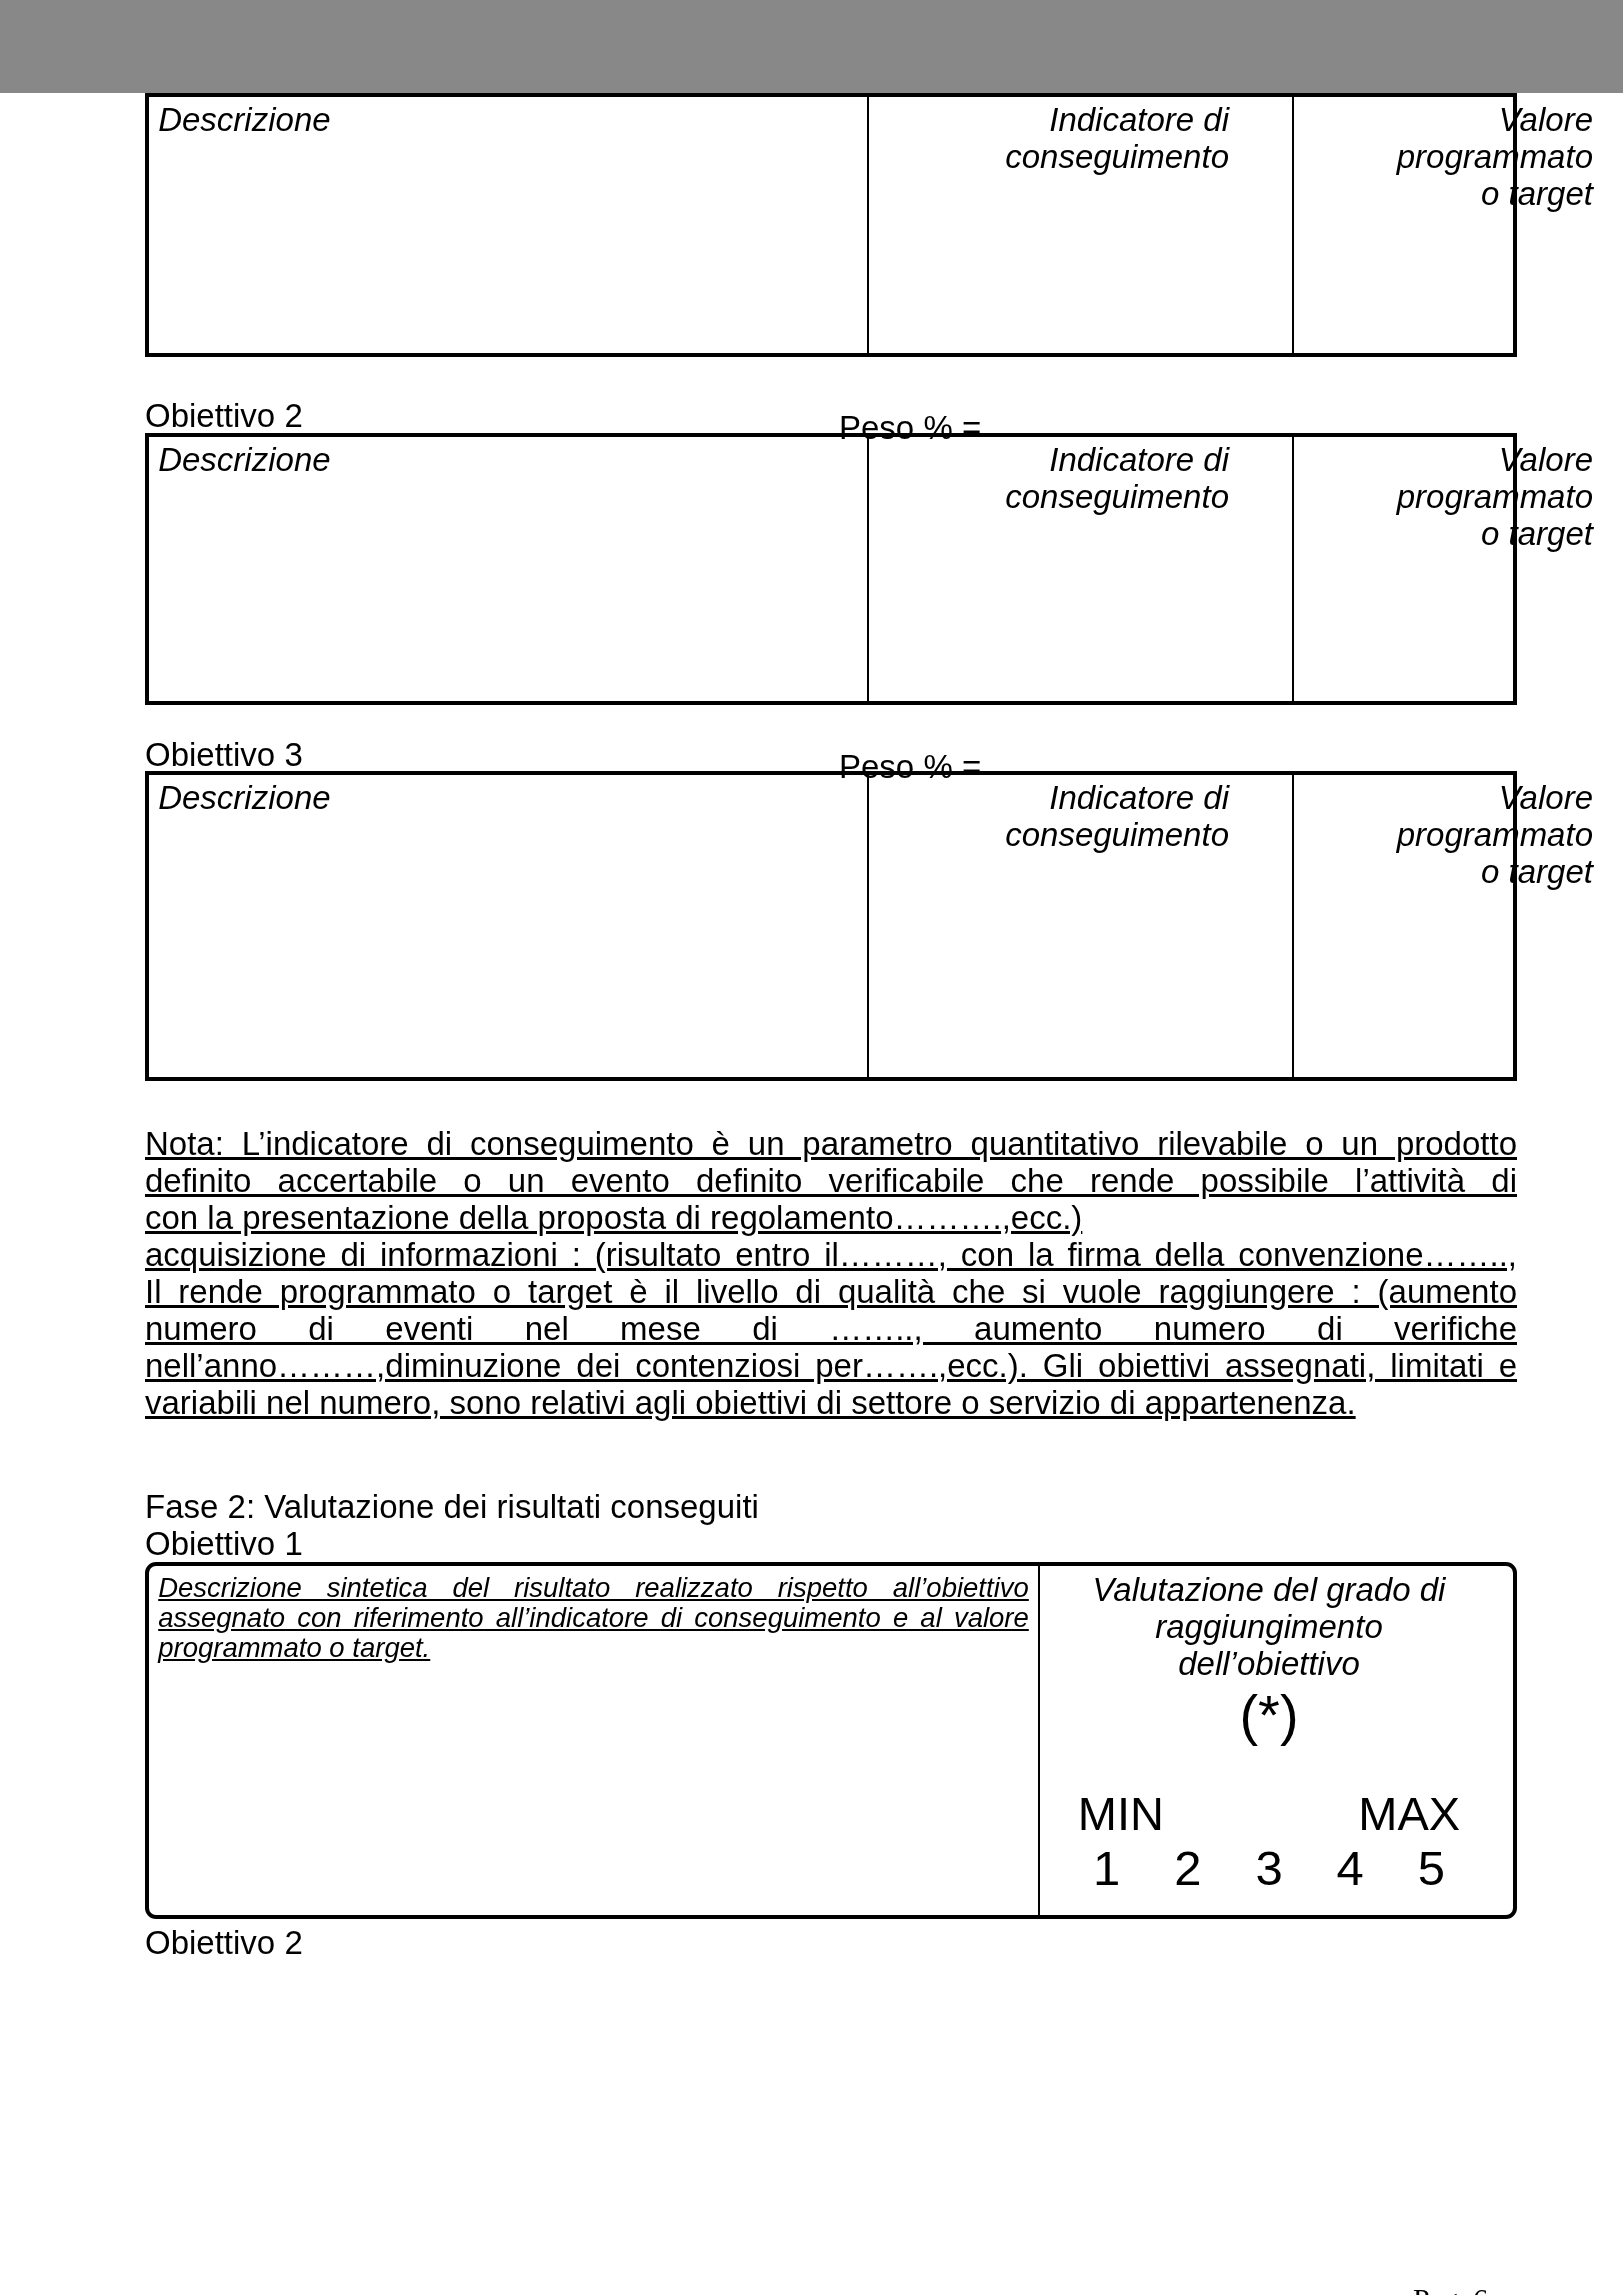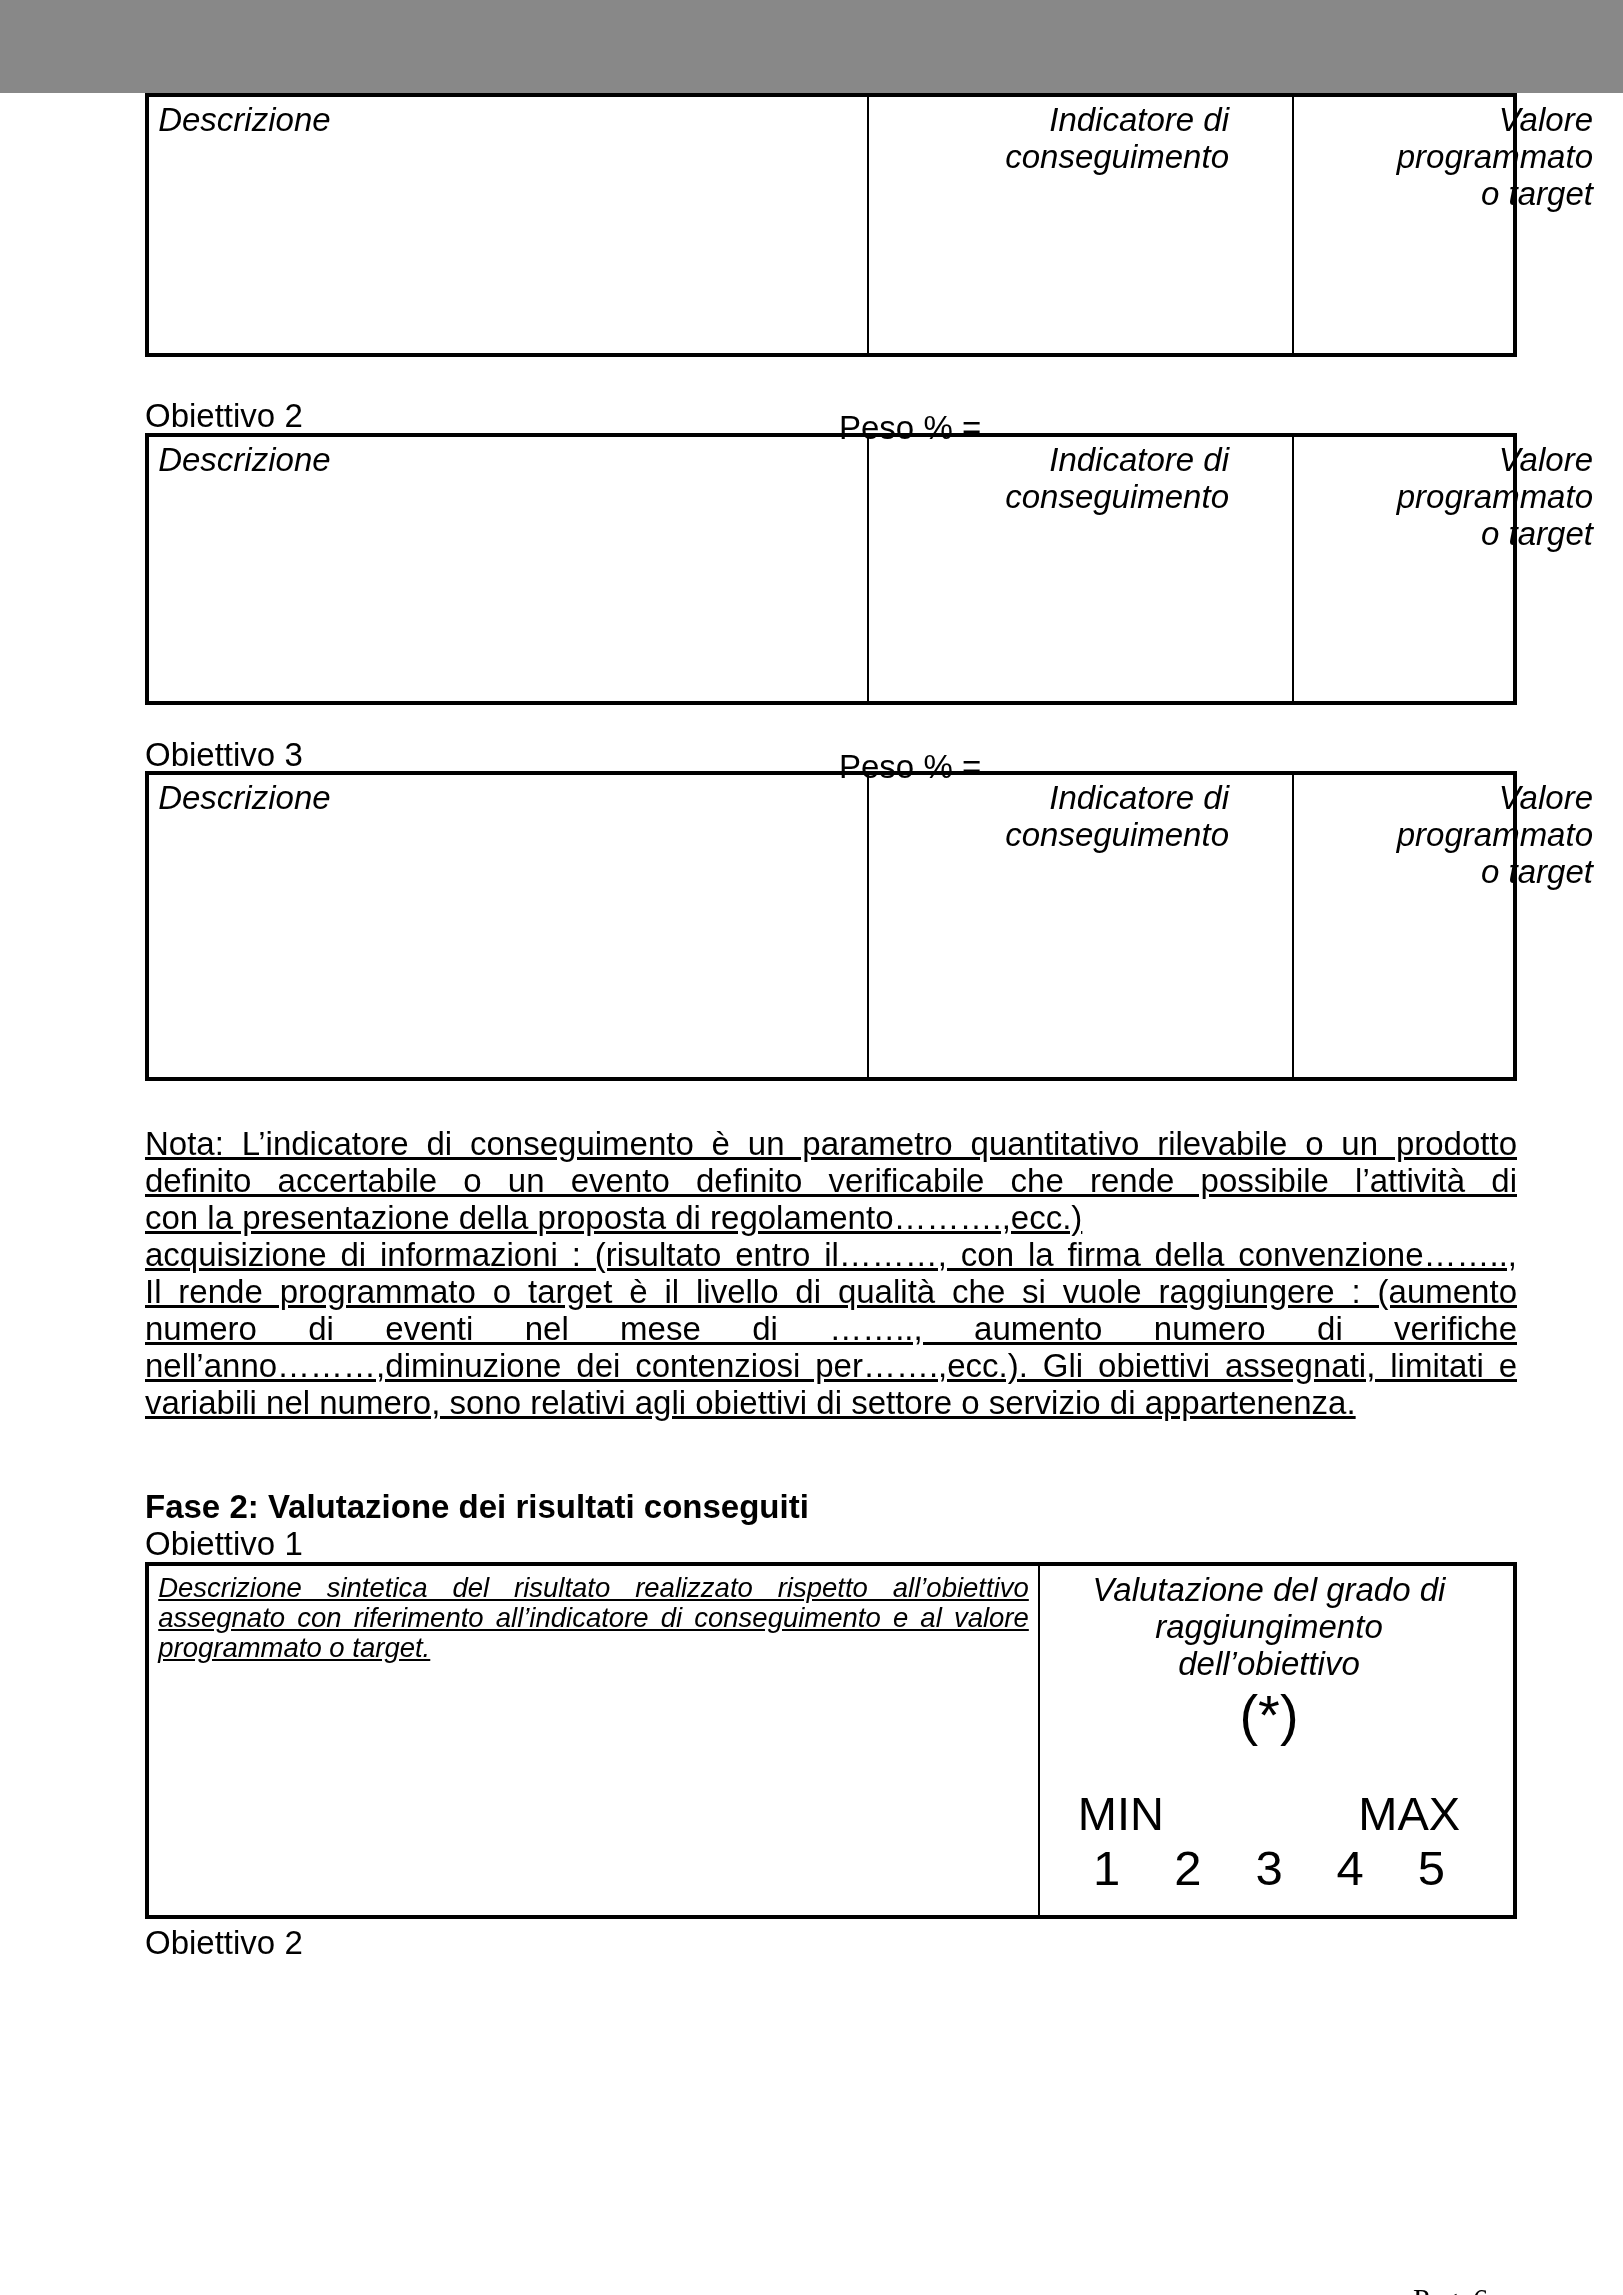--- a/index.html
+++ b/index.html
@@ -48,26 +48,27 @@
 
   
   .nota {
     margin-top: 44px;
     width: 1372px;
   }
   .jline { text-align: justify; text-align-last: justify; text-decoration: underline; }
   .jline.endline { text-align: left; text-align-last: left; }
 
   
-  .fase2-heading { margin-top: 67px; font-weight: bold; }
+  .fase2-heading { margin-top: 67px; font-weight: normal; }
   .obiettivo1 { }
 
   .t4 {
     grid-template-columns: 889px 434px;
     height: 357px;
+    border-radius: 11px;
   }
   .t4 .desc-cell {
     font-style: italic;
     font-size: 27.5px;
     line-height: 30px;
     padding: 6.5px 9.2px 0 9.2px;
   }
   .t4 .val-cell {
     display: flex;
     flex-direction: column;

